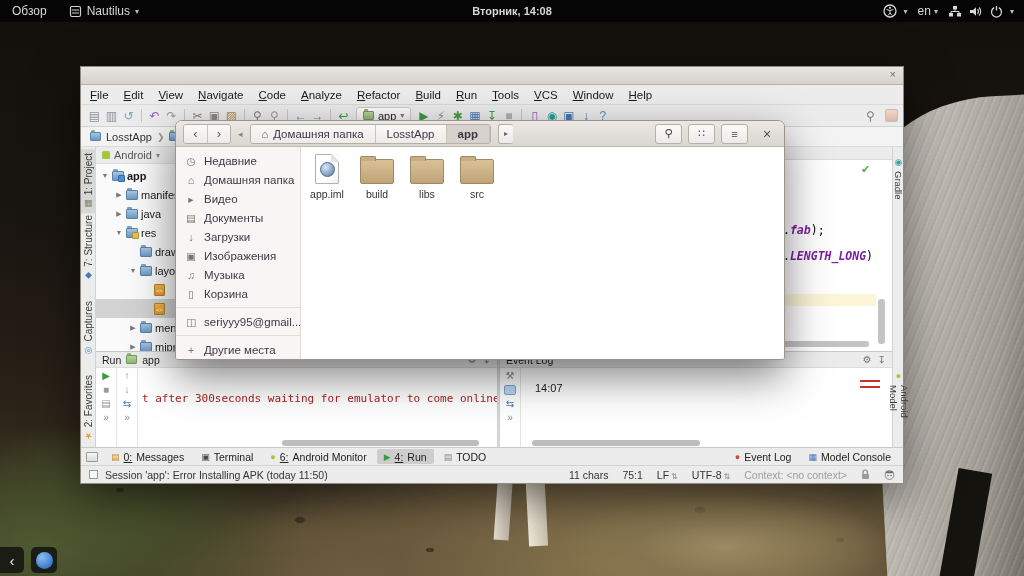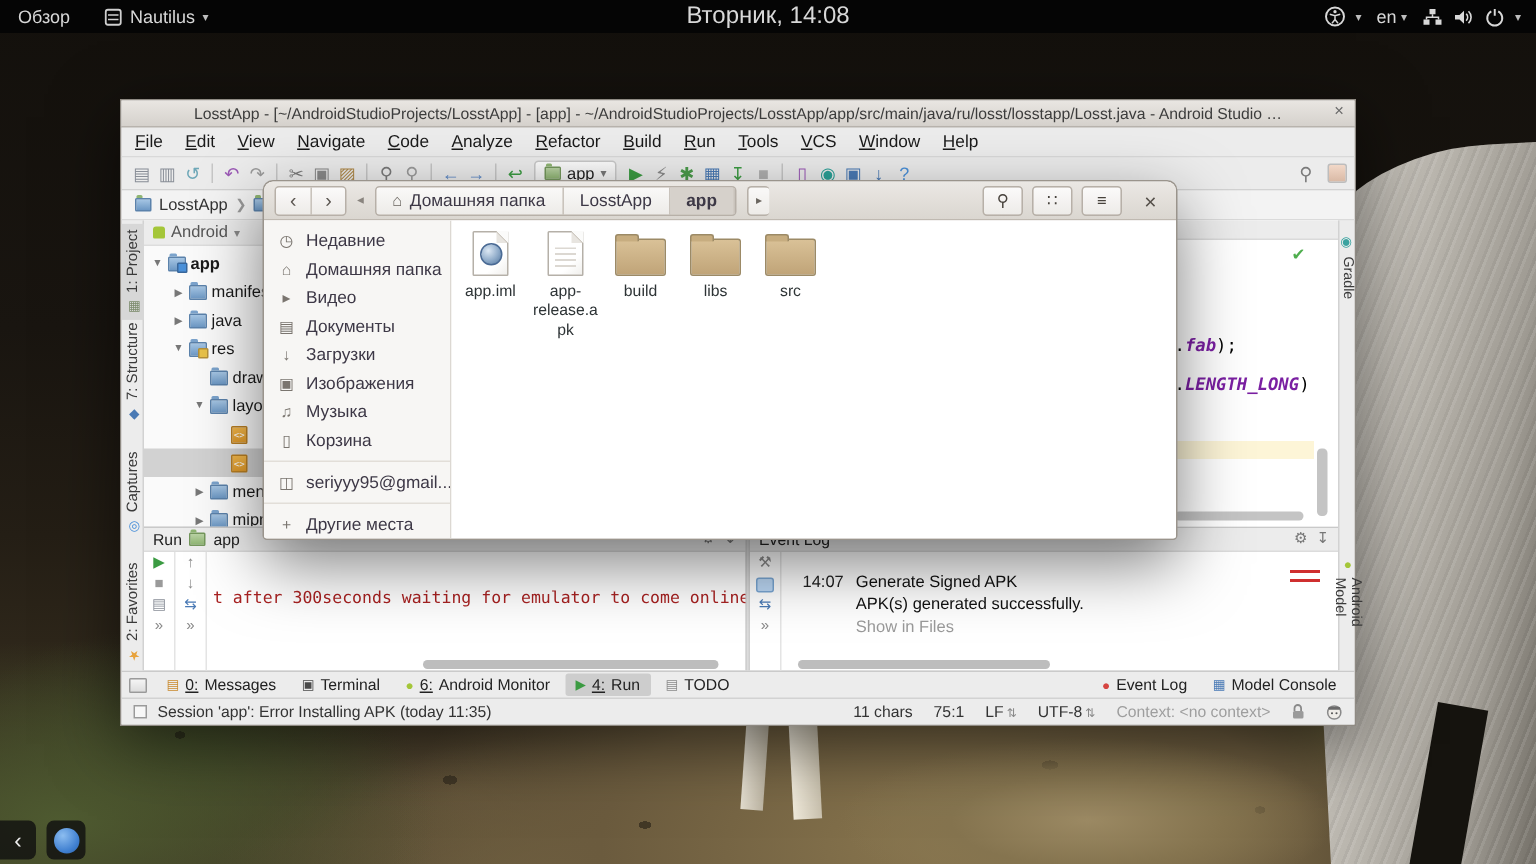--- a/index.html
+++ b/index.html
@@ -34,21 +34,21 @@
 .wp-mound{position:absolute;left:560px;top:492px;width:330px;height:110px;border-radius:50%;background:
  radial-gradient(closest-side,#9c8a64 0%,#85744f 55%,rgba(70,60,40,0) 100%)}
 
 
 .top-bar{position:absolute;top:0;left:0;width:1024px;height:22px;background:#050505;color:#d8d8d8;
  display:flex;align-items:center;font-size:12px;z-index:60}
 .tb-left{display:flex;align-items:center;height:100%}
 .tb-activities{padding:0 12px;display:flex;align-items:center;height:100%}
 .tb-appmenu{display:flex;align-items:center;gap:5px;padding:0 10px;height:100%}
 .tb-caret{font-size:8px;color:#bdbdbd}
-.tb-clock{position:absolute;left:50%;transform:translateX(-50%);font-weight:normal;font-size:16px}
+.tb-clock{position:absolute;left:50%;transform:translateX(-50%);font-weight:bold;font-size:11px}
 .tb-right{margin-left:auto;display:flex;align-items:center;gap:10px;padding-right:10px;height:100%}
 .tb-group{display:flex;align-items:center;gap:7px}
 .tb-kbd{display:flex;align-items:center;gap:3px}
 .tb-icon-svg{display:block}
 
 
 .as-window{position:absolute;left:80px;top:66px;width:824px;height:418px;background:#ececec;z-index:10;
  border:1px solid #8f8a83;box-shadow:0 12px 42px rgba(0,0,0,.55);display:flex;flex-direction:column;
  font-size:11px;color:#222}
 .as-titlebar{height:18px;flex:none;background:linear-gradient(#e9e6e2,#d5d1cc);border-bottom:1px solid #b8b3ad;
@@ -167,21 +167,21 @@
 .nx-crumb-ext{padding:0 5px;font-size:8px;color:#6a655f;background:linear-gradient(#faf9f8,#edebe8);display:flex;align-items:center;border-right:none}
 .nx-actions{margin-left:auto;display:flex;align-items:center;gap:6px}
 .nx-actbtn{width:27px;height:20px;border:1px solid #b7b0a8;border-radius:3px;background:linear-gradient(#fbfafa,#edebe8);display:flex;align-items:center;justify-content:center;font-size:11px;color:#47423c}
 .nx-close{width:20px;height:20px;display:flex;align-items:center;justify-content:center;color:#55504a;font-size:14px;margin-left:3px}
 .nx-body{flex:1;display:flex;min-height:0;overflow:hidden;border-radius:0 0 2px 2px}
 .nx-sidebar{width:125px;flex:none;background:#f7f6f4;border-right:1px solid #dcd8d2;padding-top:4px}
 .nx-side-item{height:19px;display:flex;align-items:center;gap:7px;padding:0 9px;font-size:11.5px;color:#3d3846;white-space:nowrap;overflow:hidden}
 .nx-side-item[data-type="sep"]{height:1px;background:#e2ded8;margin:4px 0;padding:0}
 .nx-side-icon{width:12px;text-align:center;color:#7a756f;font-size:10.5px;flex:none}
 .nx-content{flex:1;background:#fff;padding:7px 0 0 1px}
-.nx-files{display:flex;align-items:flex-start}
+.nx-files{display:flex;align-items:flex-end}
 .nx-file{width:50px;display:flex;flex-direction:column;align-items:center;gap:4px}
 .nx-file-label{font-size:10.5px;text-align:center;line-height:1.25;overflow-wrap:anywhere;max-width:46px;color:#2e3436}
 .fi{display:block;position:relative;flex:none}
 .fi[data-type="folder"]{width:34px;height:25px;margin-top:5px;background:linear-gradient(#d9c197,#c0a478);border:1px solid #9c8a66;border-radius:2px}
 .fi[data-type="folder"]::before{content:"";position:absolute;top:-4px;left:-1px;width:14px;height:4px;background:#c7ad80;border:1px solid #9c8a66;border-bottom:none;border-radius:2px 2px 0 0}
 .fi[data-type="file"],.fi[data-type="iml"]{width:24px;height:30px;background:linear-gradient(135deg,#fff 70%,#f0efec);border:1px solid #b5b0a8;border-radius:1px}
 .fi[data-type="file"]::before,.fi[data-type="iml"]::before{content:"";position:absolute;top:-1px;right:-1px;width:8px;height:8px;background:linear-gradient(225deg,#fbfbfa 48%,#cfcac2 52%,#e8e5e0 60%)}
 .fi[data-type="file"]::after{content:"";position:absolute;left:4px;right:4px;top:10px;height:13px;background:repeating-linear-gradient(180deg,#dcd8d2 0,#dcd8d2 1px,transparent 1px,transparent 4px)}
 .fi-globe{display:none}
 .fi[data-type="iml"] .fi-globe{display:block;position:absolute;left:4px;top:7px;width:15px;height:15px;border-radius:50%;
@@ -203,21 +203,20 @@
   <div class="wp-mound"></div>
   <div class="wp-leg-a"></div>
   <div class="wp-leg-b"></div>
   <div class="wp-fur">
       <div class="wp-fur-tex"></div>
     </div>
   <div class="wp-fur-notch"></div>
 
   <div class="as-window">
     <div class="as-titlebar">
-      <span class="as-title-text">LosstApp - [~/AndroidStudioProjects/LosstApp] - [app] - ~/AndroidStudioProjects/LosstApp/app/src/main/java/ru/losst/losstapp/Losst.java - Android Studio …</span>
       <span class="as-close">×</span>
     </div>
     <div class="as-menubar">
 
     <span class="as-menu-item">File</span>
         <span class="as-menu-item">Edit</span>
         <span class="as-menu-item">View</span>
         <span class="as-menu-item">Navigate</span>
         <span class="as-menu-item">Code</span>
         <span class="as-menu-item">Analyze</span>
@@ -431,25 +430,20 @@
             <div class="panel-body">
               <div class="icon-col">
                 <span style="color:#8a8a8a">⚒</span>
                 <span class="tw-bubble"></span>
                 <span style="color:#4a7ab5">⇆</span>
                 <span style="color:#8a8a8a">»</span>
               </div>
               <div style="flex:1;position:relative">
                 <div class="event-entry">
                   <span class="event-time">14:07</span>
-                  <span>
-                    <span>Generate Signed APK</span><br>
-                    <span>APK(s) generated successfully.</span><br>
-                    <span class="event-link">Show in Files</span>
-                  </span>
                 </div>
                 <div class="red-stripe" style="top:12px"></div>
                 <div class="red-stripe" style="top:18px"></div>
                 <div class="hbar" style="left:11px;width:168px"></div>
               </div>
             </div>
           </div>
         </div>
       </div>
       <div class="stripe stripe-right">
@@ -509,21 +503,21 @@
 
           <div class="tw-tab">
             <span class="tw-icon" style="color: rgb(74, 122, 181);">▦</span>
 
             <span>Model Console</span>
           </div>
         </span>
     </div>
     <div class="as-statusbar">
       <span class="sb-square"></span>
-      <span>Session 'app': Error Installing APK (today 11:35)</span>
+      <span>Session 'app': Error Installing APK (today 11:50)</span>
       <span class="sb-right">
         <span>
           
         <span class="sb-item" style="margin-left:14px">11 chars</span><span class="sb-item" style="margin-left:14px">75:1</span><span class="sb-item" style="margin-left:14px" data-caret="true">LF</span><span class="sb-item" style="margin-left:14px" data-caret="true">UTF-8</span></span>
         <span class="sb-context">Context: &lt;no context&gt;</span>
         <svg width="9" height="11" viewBox="0 0 9 11">
             <path d="M2 5V3.2A2.2 2.2 0 0 1 6.4 3.2V5" fill="none" stroke="#8a8a8a" stroke-width="1.2"></path>
             <rect x="1" y="5" width="7" height="5" rx="1" fill="#9a9a9a"></rect>
           </svg>
         <svg width="11" height="11" viewBox="0 0 11 11">
@@ -635,24 +629,20 @@
       <div class="nx-content">
         <div class="nx-files">
 
             <div class="nx-file">
               <span class="fi" data-type="iml">
                 <span class="fi-globe"></span>
               </span>
               <span class="nx-file-label">app.iml</span>
             </div>
 
-            <div class="nx-file">
-              <span class="fi" data-type="file"></span>
-              <span class="nx-file-label">app-release.apk</span>
-            </div>
 
             <div class="nx-file">
               <span class="fi" data-type="folder"></span>
               <span class="nx-file-label">build</span>
             </div>
 
 
             <div class="nx-file">
               <span class="fi" data-type="folder"></span>
               <span class="nx-file-label">libs</span>

